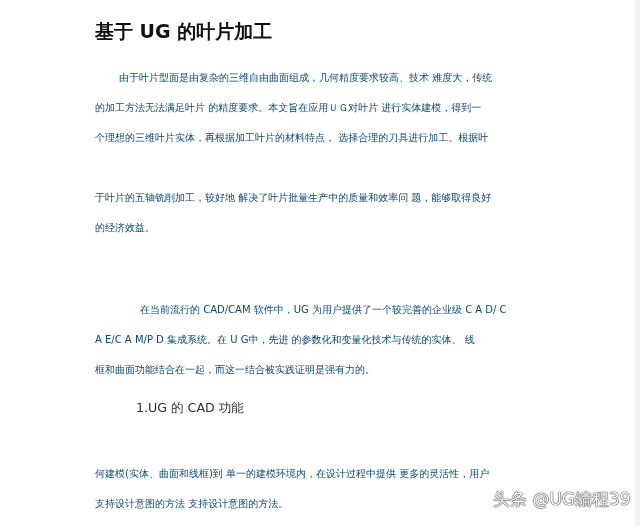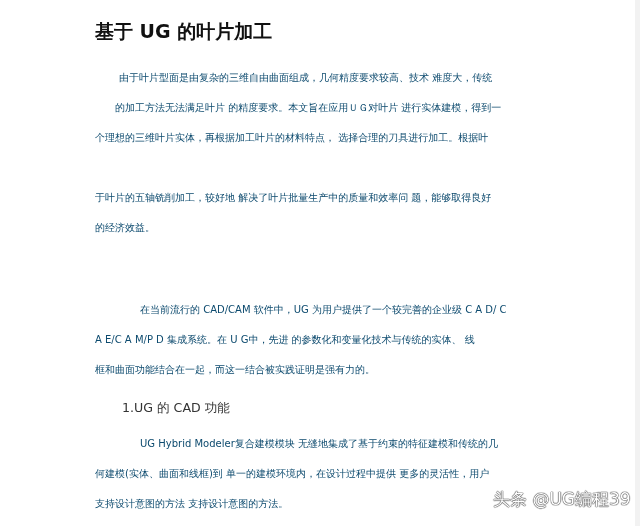--- a/index.html
+++ b/index.html
@@ -28,31 +28,30 @@
       text-shadow: 0 0 1px #333, 0 0 1px #333, 0 0 1px #333;
     }
   </style>
 </head>
 <body>
 
 <div class="page">
   <div class="title">基于 UG 的叶片加工</div>
 
   <div class="line indent" style="top:70px;">由于叶片型面是由复杂的三维自由曲面组成，几何精度要求较高、技术  难度大，传统</div>
-  <div class="line" style="top:100px;margin-left:20px;">的加工方法无法满足叶片  的精度要求。本文旨在应用ＵＧ对叶片  进行实体建模，得到一</div>
+  <div class="line" style="top:100px;">的加工方法无法满足叶片  的精度要求。本文旨在应用ＵＧ对叶片  进行实体建模，得到一</div>
   <div class="line" style="top:130px;">个理想的三维叶片实体，再根据加工叶片的材料特点，  选择合理的刀具进行加工。根据叶</div>
   <div class="line" style="top:190px;text-align:center;">于叶片的五轴铣削加工，较好地  解决了叶片批量生产中的质量和效率问  题，能够取得良好</div>
   <div class="line" style="top:220px;">的经济效益。</div>
 
 
   <div class="line" style="left:140px; top:302px;">在当前流行的 CAD/CAM 软件中，UG 为用户提供了一个较完善的企业级 C A D/ C</div>
   <div class="line" style="top:332px;">A E/C A M/P D 集成系统。在 U G中，先进  的参数化和变量化技术与传统的实体、  线</div>
   <div class="line" style="top:362px;">框和曲面功能结合在一起，而这一结合被实践证明是强有力的。</div>
 
-  <div class="h2" style="left:122px; top:400px;text-align:right;">1.UG 的 CAD 功能</div>
+  <div class="h2" style="left:136px; top:400px;text-align:right;">1.UG 的 CAD 功能</div>
 
-  <div class="line" style="left:140px; top:436px;">UG  Hybrid  Modeler复合建模模块  无缝地集成了基于约束的特征建模和传统的几</div>
   <div class="line" style="top:466px;">何建模(实体、曲面和线框)到  单一的建模环境内，在设计过程中提供  更多的灵活性，用户</div>
   <div class="line" style="top:496px;">支持设计意图的方法  支持设计意图的方法。</div>
 
   <div class="watermark">头条 @UG编程39</div>
 </div>
 <div class="side-strip"></div>
 
 </body></html>

